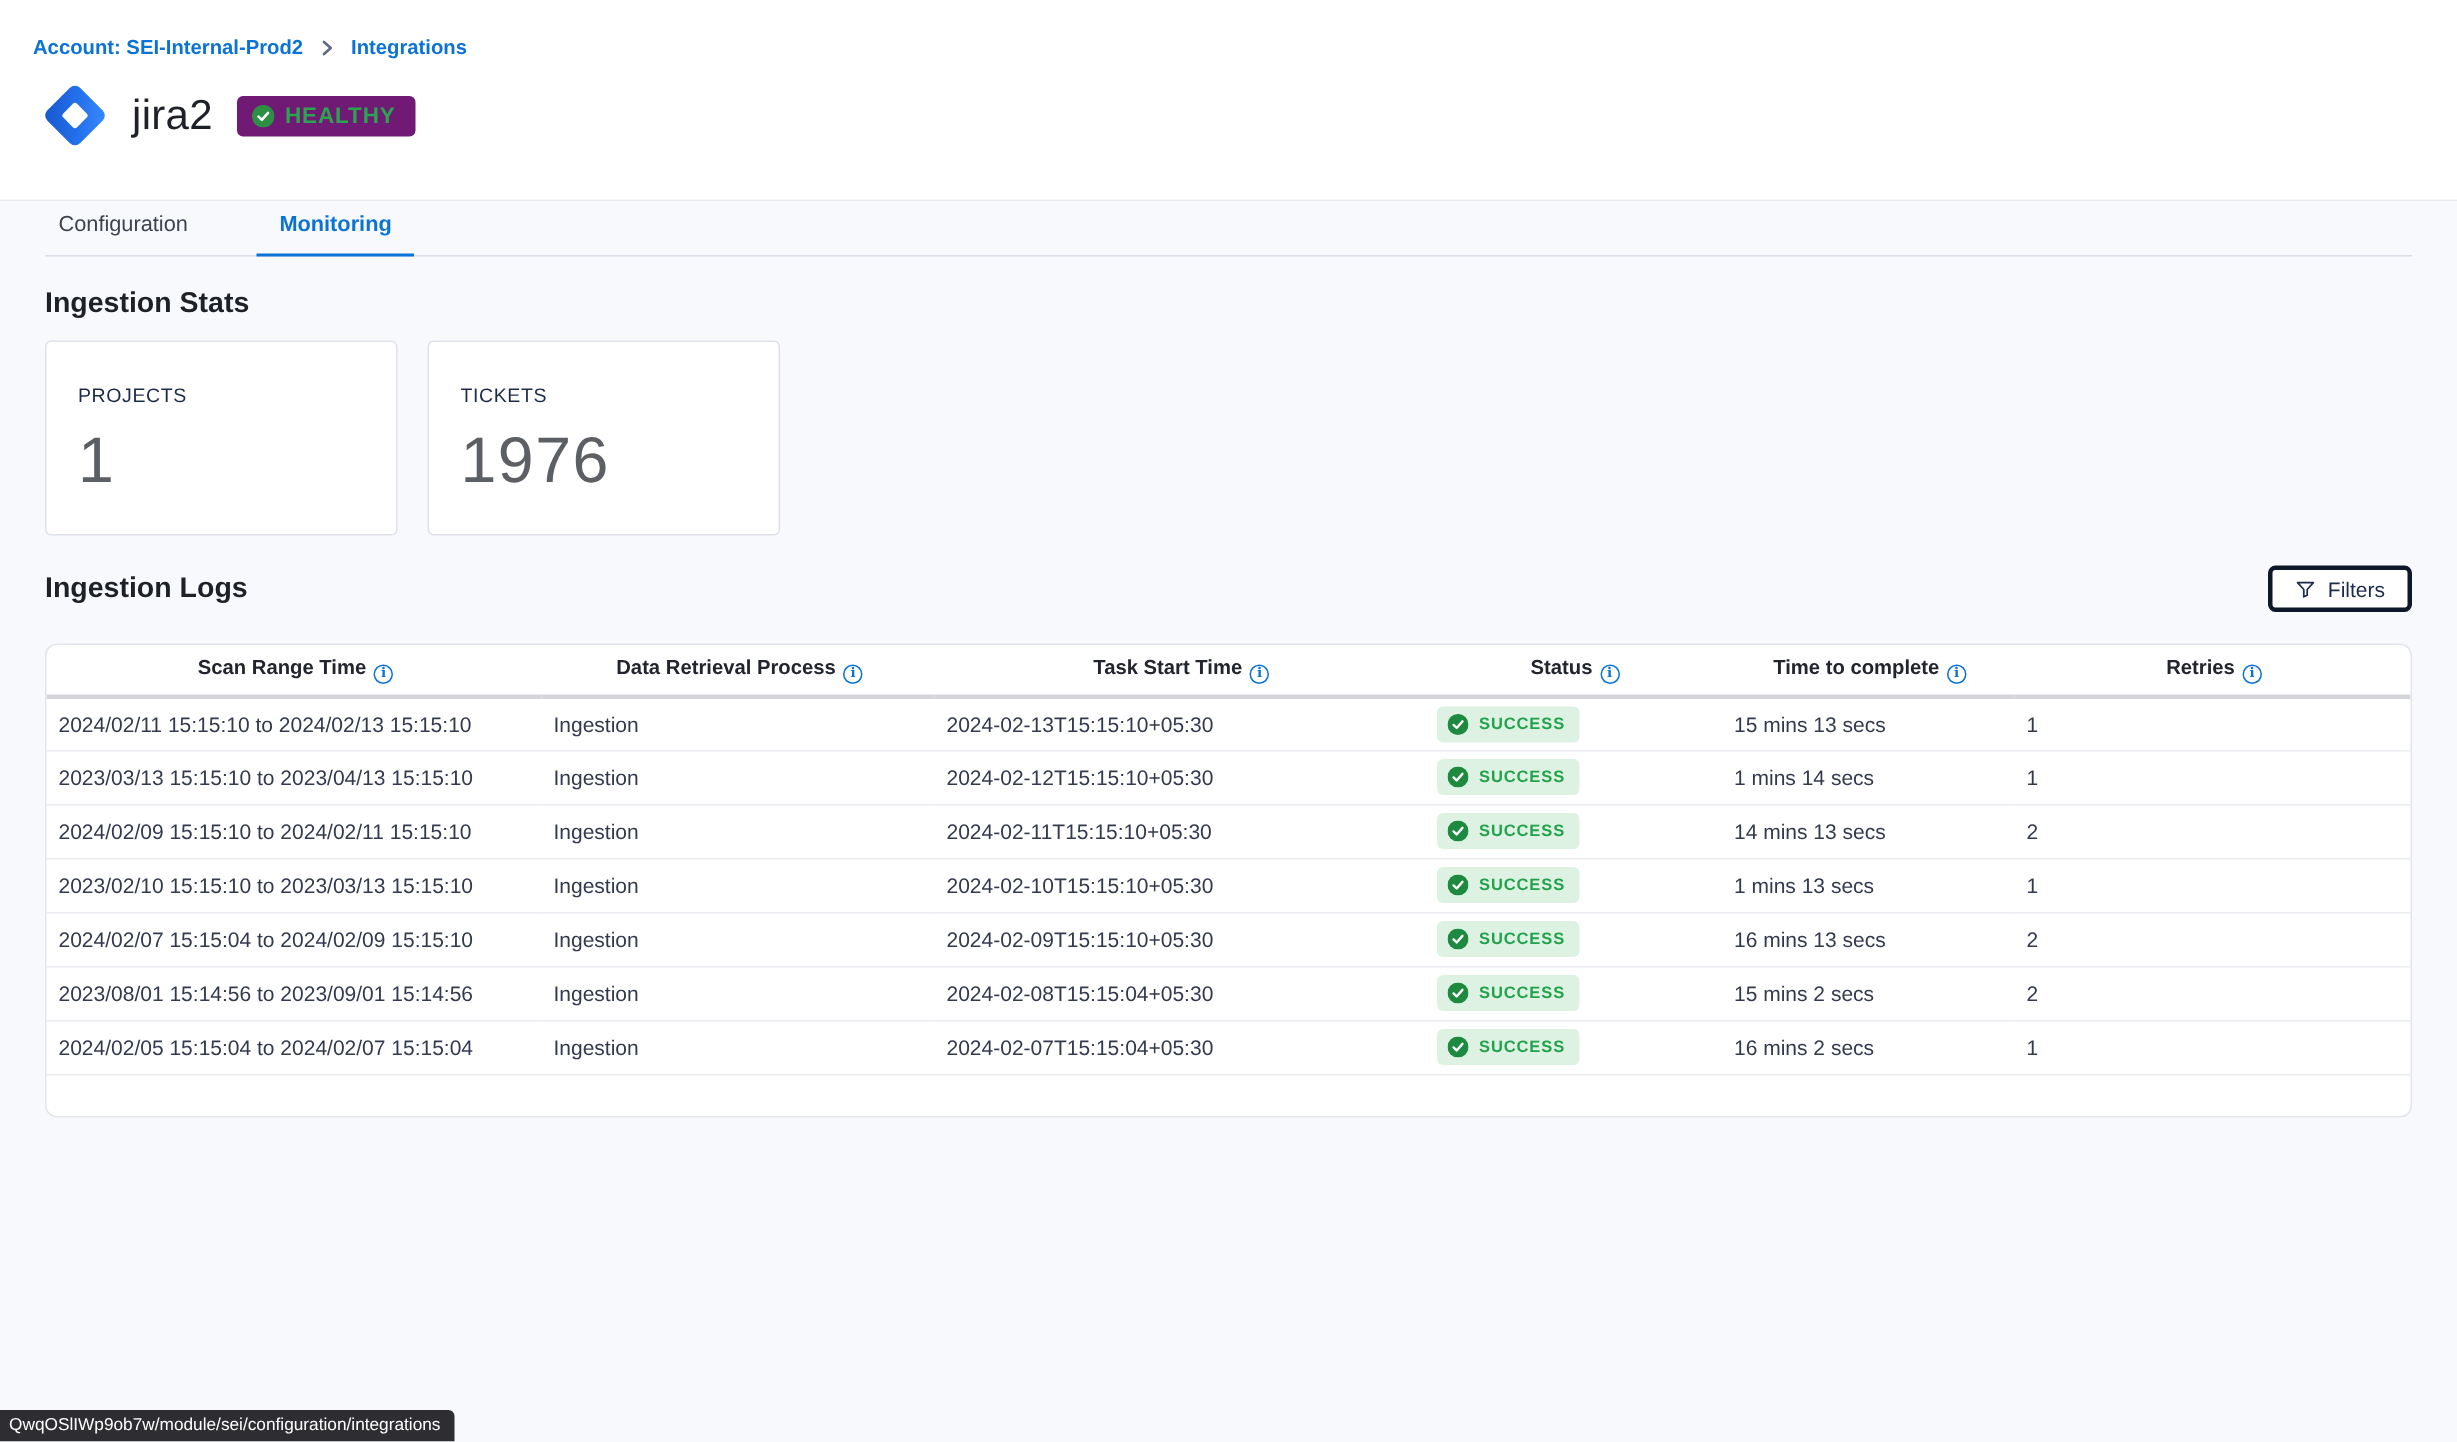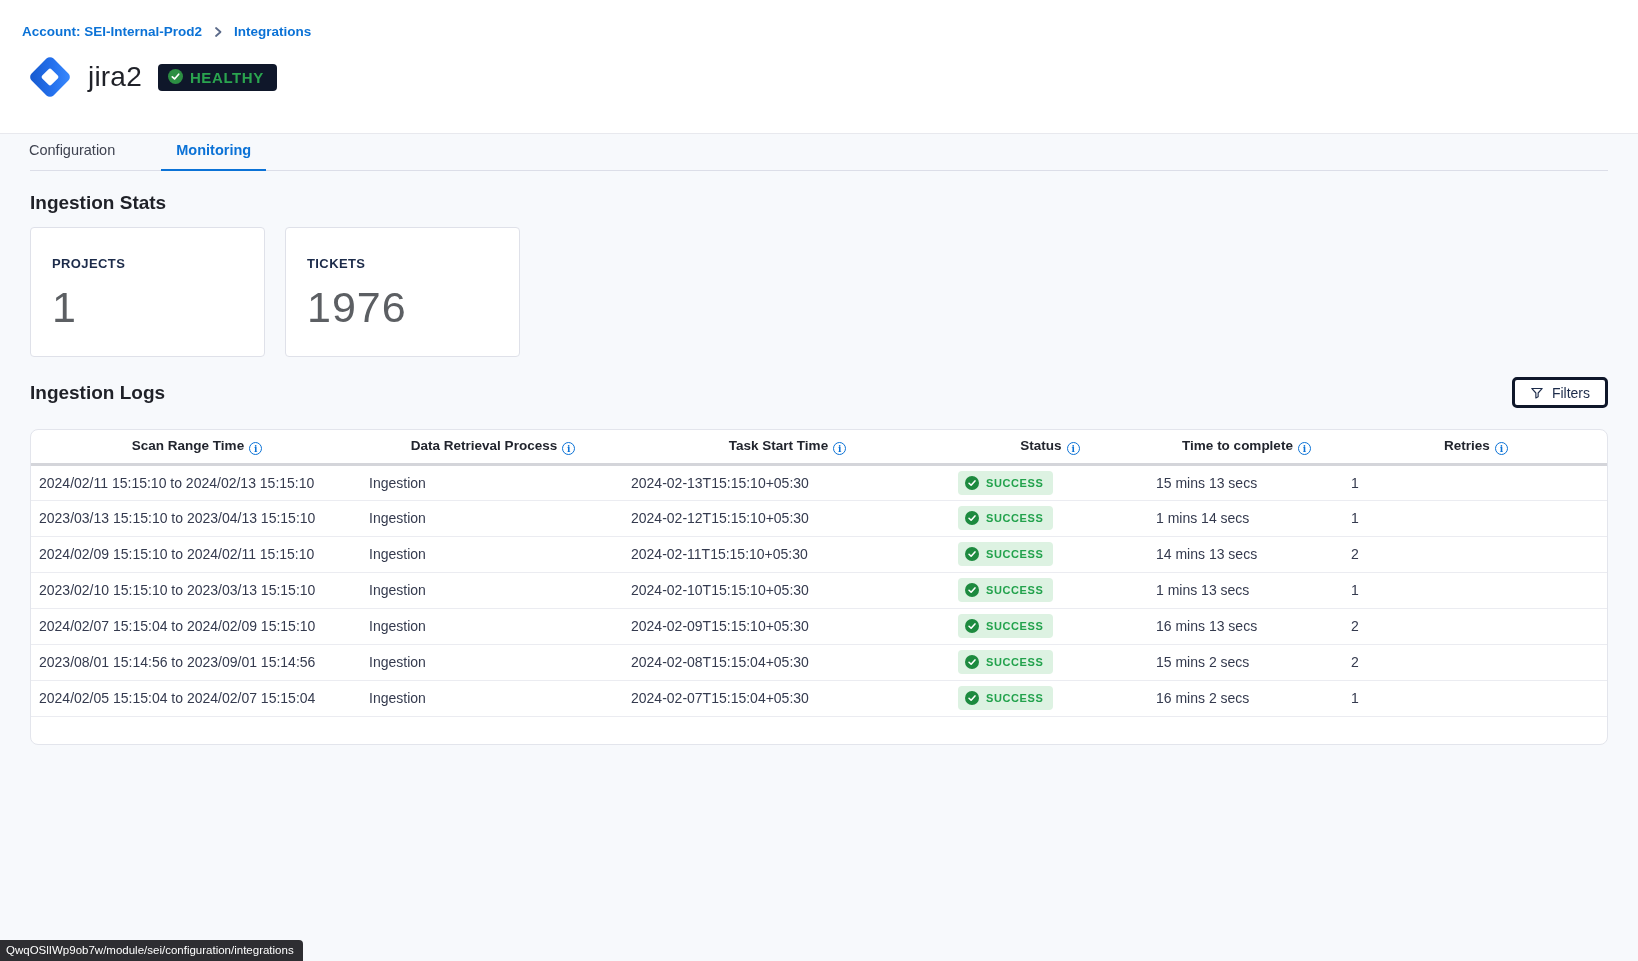--- a/index.html
+++ b/index.html
@@ -20,31 +20,31 @@
     padding: 24px 22px 0 22px;
   }
   .breadcrumb { display: flex; align-items: center; gap: 10px; font-size: 13.5px; font-weight: 700; }
   .breadcrumb a { color: #0b72d6; text-decoration: none; cursor: pointer; }
   .crumb-chevron { display: inline-flex; width: 12px; height: 12px; }
   .title-row { display: flex; align-items: center; margin-top: 10px; }
   .jira-logo { width: 56px; height: 56px; display: inline-flex; }
   .integration-title { font-size: 28px; font-weight: 500; color: #1f2128; margin-left: 10px; letter-spacing: 0.2px; }
   .health-badge {
     margin-left: 16px;
-    display: inline-flex; align-items: flex-start; gap: 7px;
-    background: #0f172a; color: #2aa44f;
+    display: inline-flex; align-items: center; gap: 7px;
+    background: #701a75; color: #2aa44f;
     font-size: 15px; font-weight: 700; letter-spacing: 0.6px;
     padding: 5px 13px 5px 10px; border-radius: 4px;
   }
   .health-badge .check-icon { width: 15px; height: 15px; color: #2c8f43; display: inline-flex; }
 
   
   .tab-strip {
     display: flex; align-items: flex-end;
-    padding: 0 14px; height: 37px;
+    padding: 0 24px; height: 37px;
     position: relative;
   }
   .tab-strip::after {
     content: ""; position: absolute; left: 30px; right: 30px; bottom: 0;
     height: 1px; background: #dcdee8;
   }
   .tab {
     font-size: 14.5px; font-weight: 500; color: #3f4350;
     padding: 8px 15px 11px 15px; cursor: pointer;
     border-bottom: 2px solid transparent;
@@ -58,21 +58,21 @@
   .section-heading { font-size: 19px; font-weight: 700; color: #1f2128; margin-top: 21px; }
 
   .cards-row { display: flex; gap: 20px; margin-top: 13px; }
   .stat-card {
     width: 235px; height: 130px;
     background: #ffffff;
     border: 1px solid #dfe1e9;
     border-radius: 4px;
     padding: 28px 0 0 21px;
   }
-  .stat-label { font-size: 13px; font-weight: 700; color: #1c2b4a; letter-spacing: 0.4px; }
+  .stat-label { font-size: 13px; font-weight: 400; color: #1c2b4a; letter-spacing: 0.4px; }
   .stat-value { font-size: 43px; font-weight: 400; color: #5c5f63; margin-top: 12px; letter-spacing: 1px; }
 
   .logs-header-row { display: flex; align-items: center; justify-content: space-between; margin-top: 20px; }
   .filters-button {
     display: inline-flex; align-items: center; gap: 8px;
     background: #ffffff; border: 3px solid #0f172a; border-radius: 5px;
     height: 31px; padding: 0 15px;
     font-family: inherit; font-size: 14px; font-weight: 500; color: #1c2b4a;
     cursor: pointer;
   }

